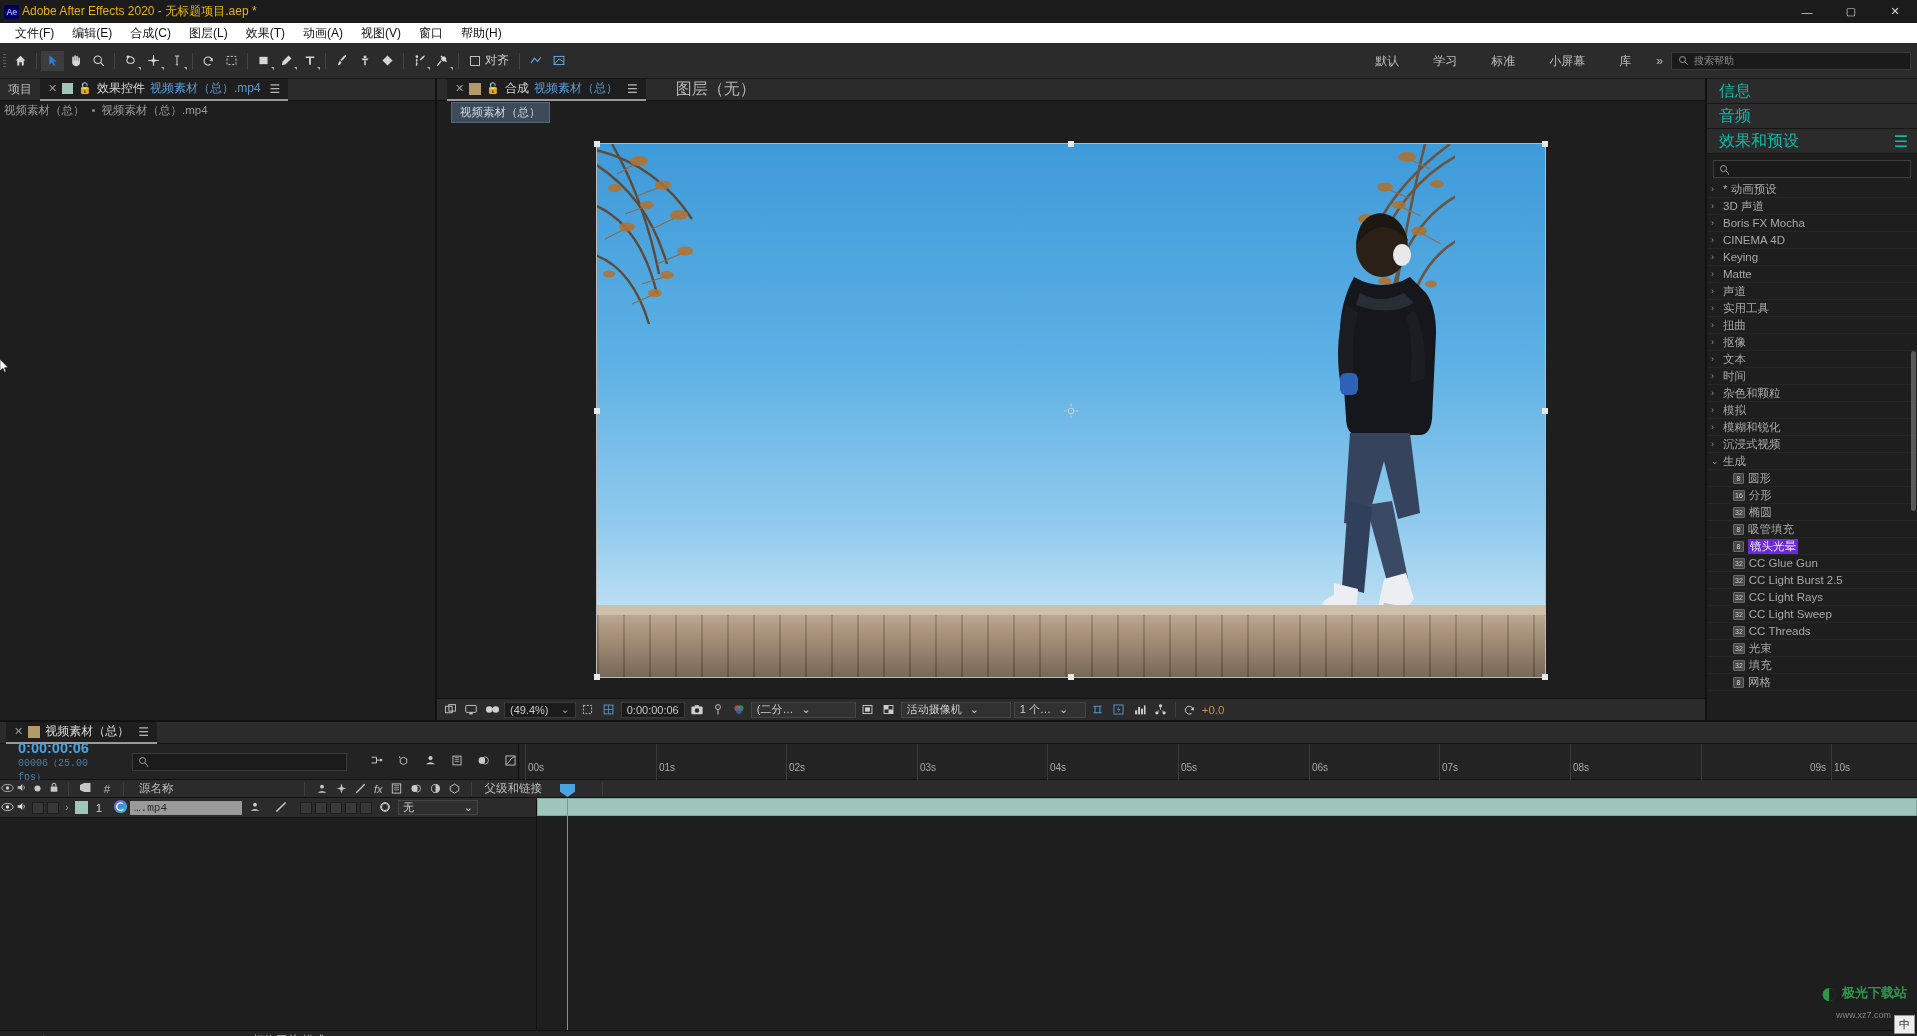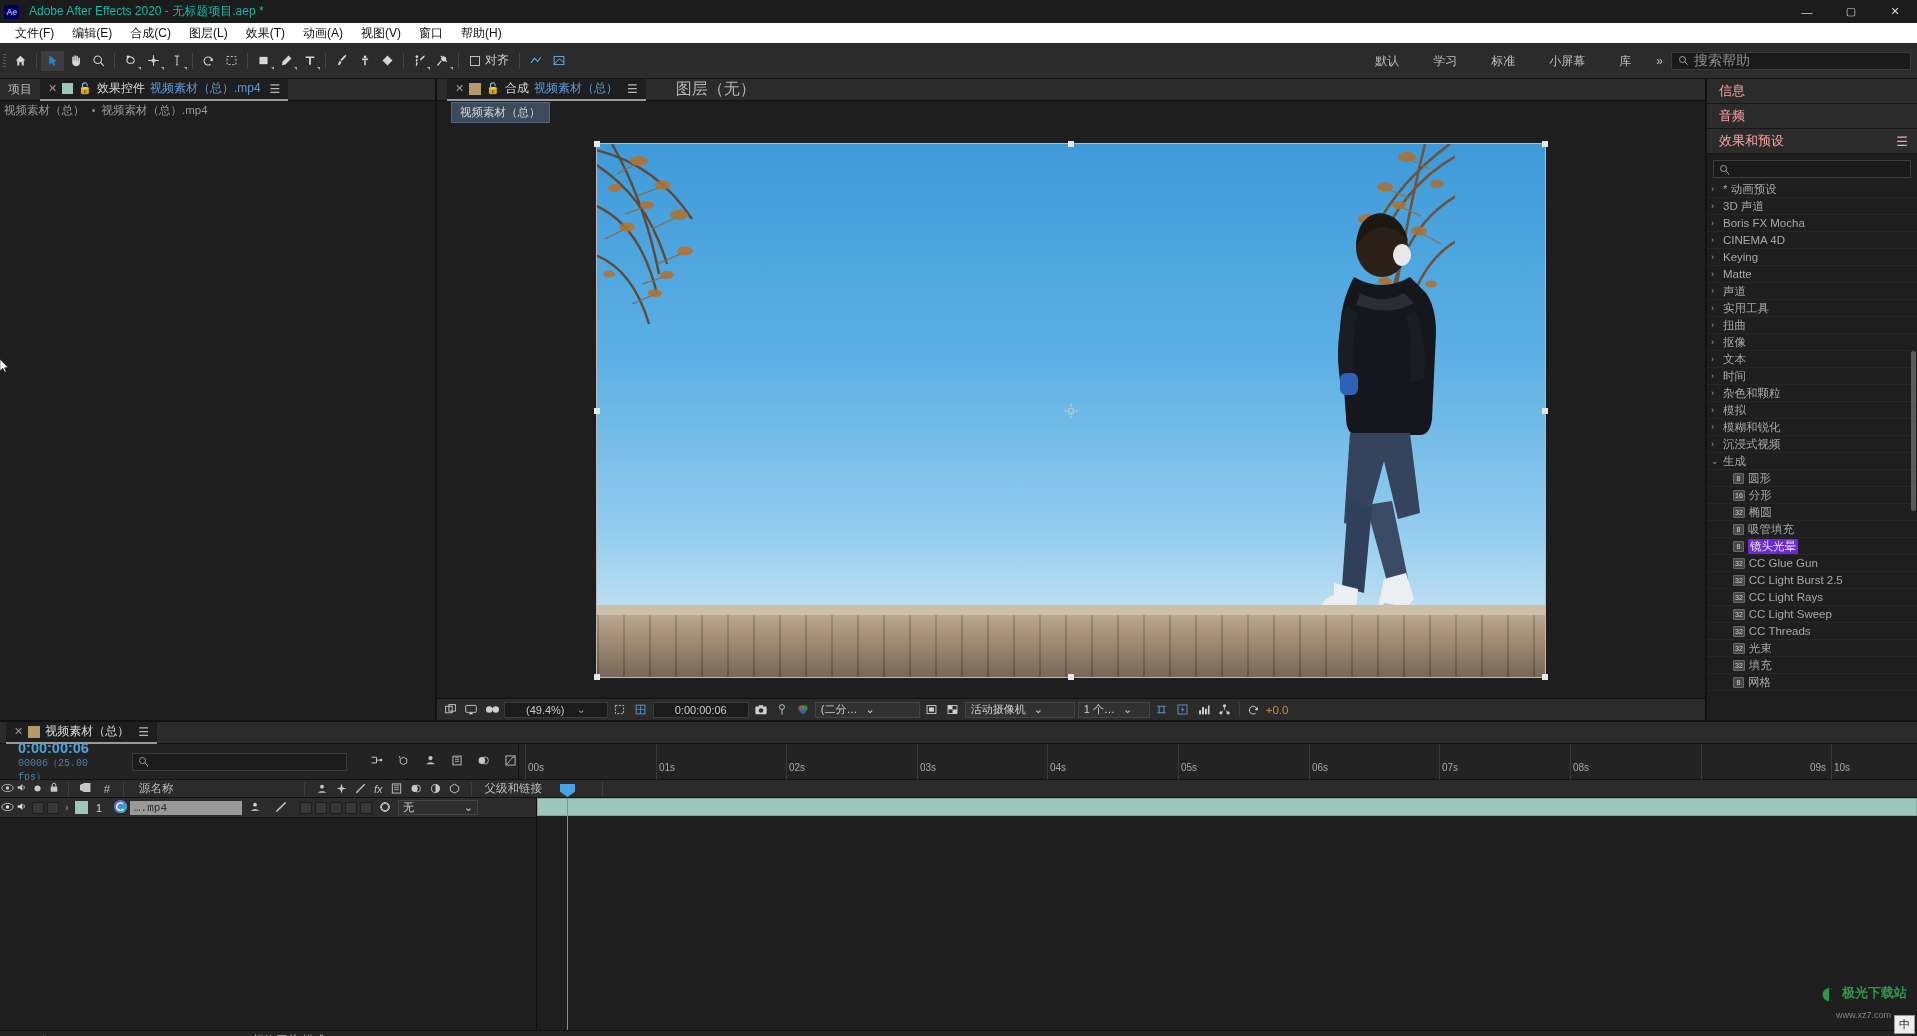--- a/index.html
+++ b/index.html
@@ -5,21 +5,21 @@
   * { box-sizing: border-box; margin:0; padding:0; }
   html,body { width:1917px; height:1036px; overflow:hidden; background:#1e1e1e;
     font-family:"Liberation Sans", sans-serif; color:#c8c8c8; -webkit-font-smoothing:none; }
   .app { position:relative; width:1917px; height:1036px; background:#232323; }
 
   
   .titlebar { height:23px; background:#1b1b1b; display:flex; align-items:center; padding-left:4px; }
   .ae-logo { width:15px; height:14px; background:#00005b; color:#9a9aff; font-size:9px;
     font-weight:bold; display:flex; align-items:center; justify-content:center; border-radius:2px;
     font-family:"Liberation Sans", sans-serif; letter-spacing:-0.5px;}
-  .title-text { font-size:12px; color:#14b8a6; margin-left:10px; }
+  .title-text { font-size:12px; color:#eab308; margin-left:3px; }
   .win-controls { margin-left:auto; display:flex; height:23px; }
   .win-btn { width:44px; height:23px; display:flex; align-items:center; justify-content:center;
     font-size:11px; color:#d8d8d8; }
 
   
   .menubar { height:20px; background:#ffffff; display:flex; align-items:center; padding-left:6px; }
   .menu-item { font-size:12px; color:#111; padding:0 9px; line-height:20px; }
 
   
   .toolbar { height:36px; background:#2b2b2b; display:flex; align-items:center;
@@ -34,21 +34,21 @@
   .tsep { width:1px; height:16px; background:#444; margin:0 4px; }
   .tool .caret { position:absolute; right:1px; bottom:1px; width:0; height:0;
     border-left:3px solid transparent; border-top:3px solid #aaa; }
   .align-box { display:flex; align-items:center; gap:4px; color:#cfcfcf; font-size:12px; padding:0 6px; }
 
   .ws-area { margin-left:auto; display:flex; align-items:center; height:22px; }
   .ws-tab { font-size:12px; color:#bdbdbd; padding:0 17px; line-height:22px; }
   .ws-more { color:#bdbdbd; font-size:12px; padding:0 8px; }
   .help-search { width:240px; height:18px; background:#1a1a1a; border:1px solid #3a3a3a;
     display:flex; align-items:center; gap:5px; padding:0 6px; margin-right:6px; }
-  .help-search span { font-size:14px; color:#8f8f8f; }
+  .help-search span { font-size:10px; color:#8f8f8f; }
 
   
   .main { display:flex; height:calc(1036px - 23px - 20px - 22px - 330px); }
 
   
   .leftpanel { width:437px; background:#1e1e1e; border-right:2px solid #111; display:flex; flex-direction:column;}
   .paneltabs { height:22px; background:#2b2b2b; display:flex; align-items:center;
     border-bottom:1px solid #111; }
   .ptab { height:22px; display:flex; align-items:center; padding:0 8px; font-size:12px;
      color:#b4b4b4; gap:5px; }
@@ -88,32 +88,32 @@
   .person { position:absolute; right:95px; bottom:52px; width:140px; height:420px; }
   .anchor { position:absolute; left:50%; top:50%; transform:translate(-50%,-50%);
     width:15px; height:15px; }
   .sel-line { position:absolute; border:1px solid #bbbbbb; inset:-1px; pointer-events:none; }
   .handle { position:absolute; width:6px; height:6px; background:#e8e8e8; }
 
   .comp-bottom { height:22px; background:#2b2b2b; display:flex; align-items:center;
      gap:3px; padding:0 4px; border-top:1px solid #121212; }
   .cb-ico { width:18px;height:18px; display:flex;align-items:center;justify-content:center; color:#cfcfcf;}
   .cb-field { height:16px; background:#1b1b1b; border:1px solid #3a3a3a; color:#c9c9c9;
-     font-size:11px; display:flex; align-items:center; padding:0 21px; }
+     font-size:11px; display:flex; align-items:center; padding:0 5px; }
   .cb-sel { height:16px; background:#313131; border:1px solid #454545; color:#cfcfcf;
      font-size:11px; display:flex;align-items:center; gap:8px; padding:0 5px; }
   .cb-txt { font-size:11.5px; color:#c9c9c9; }
   .orange { color:#d08a3e; }
   .cb-sep { width:1px;height:15px;background:#3e3e3e; margin:0 2px;}
 
   
   .rightpanel { width:212px; background:#1e1e1e; border-left:2px solid #111;
      display:flex; flex-direction:column; }
-  .rtab { height:25px; display:flex; align-items:center; padding-left:12px; font-size:13px;
-    color:#fca5a5; background:#2b2b2b; border-bottom:1px solid #161616; }
+  .rtab { height:25px; display:flex; align-items:center; padding-left:12px; font-size:16px;
+    color:#14b8a6; background:#2b2b2b; border-bottom:1px solid #161616; }
   .rtab.ef { justify-content:space-between; padding-right:9px; }
   .fx-search { margin:6px 6px 3px 6px; height:18px; background:#1a1a1a; border:1px solid #3d3d3d;
     display:flex; align-items:center; padding:0 5px; }
   .fx-list { flex:1; overflow:hidden; position:relative; }
   .fx-row { height:17px; display:flex; align-items:center; font-size:11.5px; color:#a9a9a9;
     border-bottom:1px solid #262626; padding-left:4px; gap:4px; }
   .fx-row.child { padding-left:26px; }
   .fx-row.sel span.lbl { background:#6d28d9; color:#e8e8e8; padding:0 2px; }
   .fx-tw { color:#9a9a9a; font-size:9px; width:8px; display:inline-block; }
   .bitbadge { font-size:7px; color:#cfcfcf; background:#474747; border:1px solid #6a6a6a;

